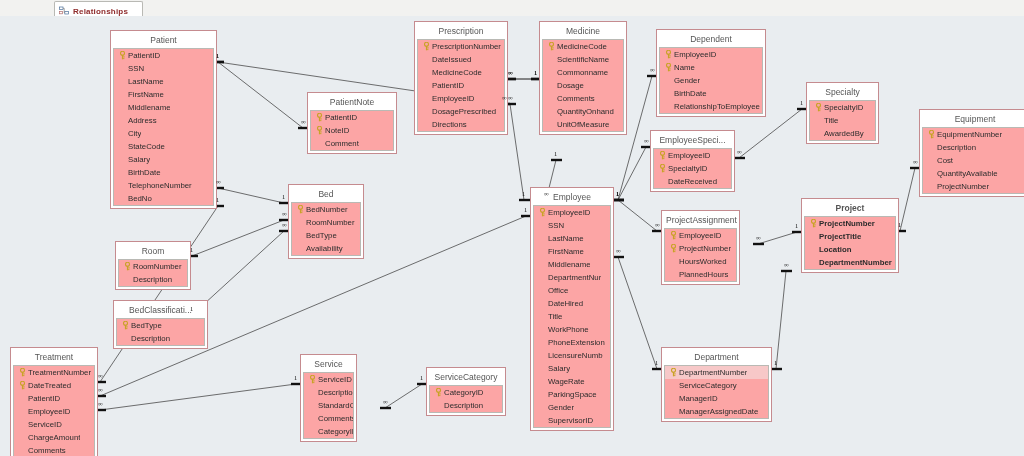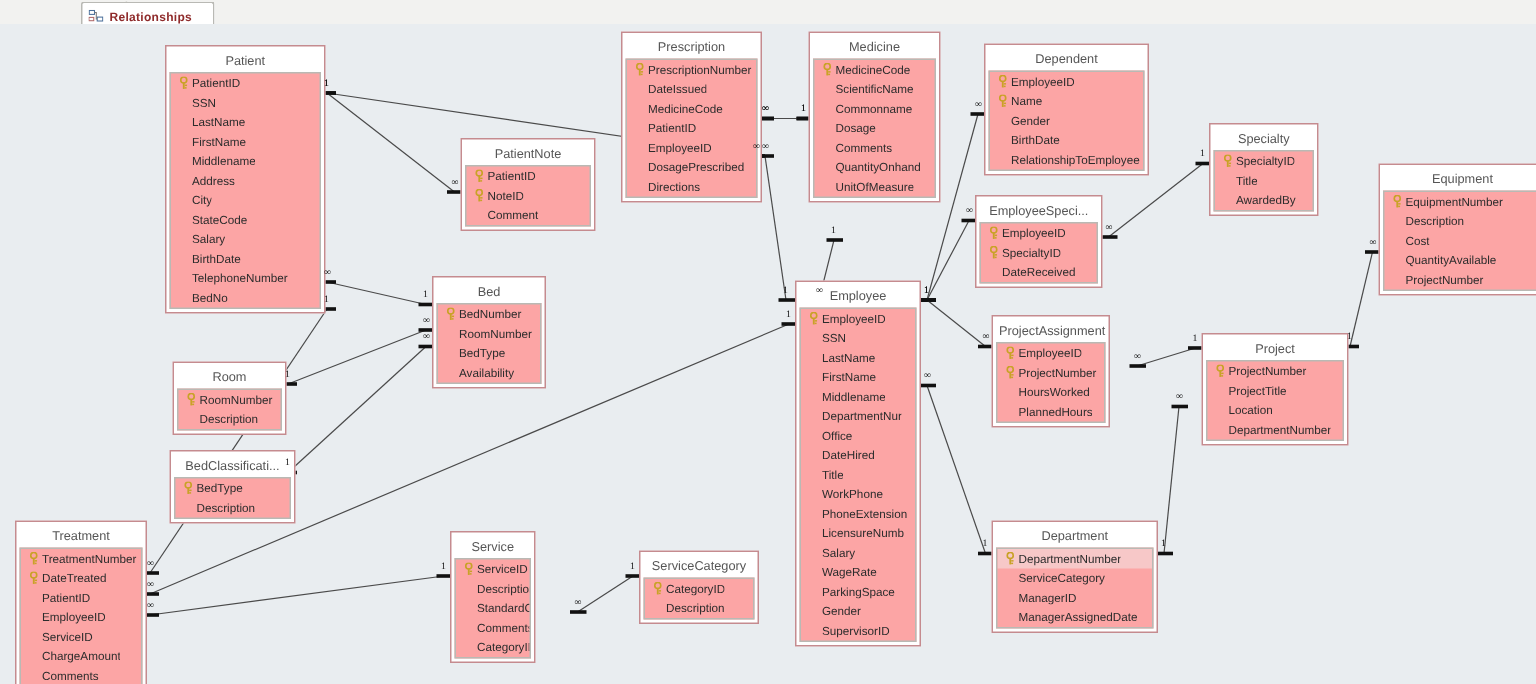--- a/index.html
+++ b/index.html
@@ -511,21 +511,21 @@
               </svg>
             </span>
             <span class="fname">RoomNumber</span>
           </div>
           <div class="fld">
             <span class="keyslot"></span>
             <span class="fname">Description</span>
           </div>
         </div>
       </div>
-      <div class="tbl" style="left: 113px; top: 284px; width: 84px;">
+      <div class="tbl" style="left: 113px; top: 284px; width: 95px;">
         <div class="tbl-title">BedClassificati...</div>
         <div class="tbl-fields">
           <div class="fld">
             <span class="keyslot">
               <svg width="7" height="9" viewBox="0 0 7 9" xmlns="http://www.w3.org/2000/svg">
                 <circle cx="3.5" cy="2.3" r="2" fill="none" stroke="#c9a227" stroke-width="1.1"></circle>
                 <rect x="2.9" y="3.9" width="1.2" height="4.4" fill="#c9a227"></rect>
                 <rect x="4.1" y="5.4" width="1.6" height="1" fill="#c9a227"></rect>
                 <rect x="4.1" y="7.1" width="1.3" height="1" fill="#c9a227"></rect>
               </svg>
@@ -646,21 +646,21 @@
           <div class="fld">
             <span class="keyslot"></span>
             <span class="fname">HoursWorked</span>
           </div>
           <div class="fld">
             <span class="keyslot"></span>
             <span class="fname">PlannedHours</span>
           </div>
         </div>
       </div>
-      <div class="tbl" style="left: 801px; top: 206px; width: 98px;">
+      <div class="tbl" style="left: 801px; top: 182px; width: 98px; font-weight: bold;">
         <div class="tbl-title">Project</div>
         <div class="tbl-fields">
           <div class="fld">
             <span class="keyslot">
               <svg width="7" height="9" viewBox="0 0 7 9" xmlns="http://www.w3.org/2000/svg">
                 <circle cx="3.5" cy="2.3" r="2" fill="none" stroke="#c9a227" stroke-width="1.1"></circle>
                 <rect x="2.9" y="3.9" width="1.2" height="4.4" fill="#c9a227"></rect>
                 <rect x="4.1" y="5.4" width="1.6" height="1" fill="#c9a227"></rect>
                 <rect x="4.1" y="7.1" width="1.3" height="1" fill="#c9a227"></rect>
               </svg>

